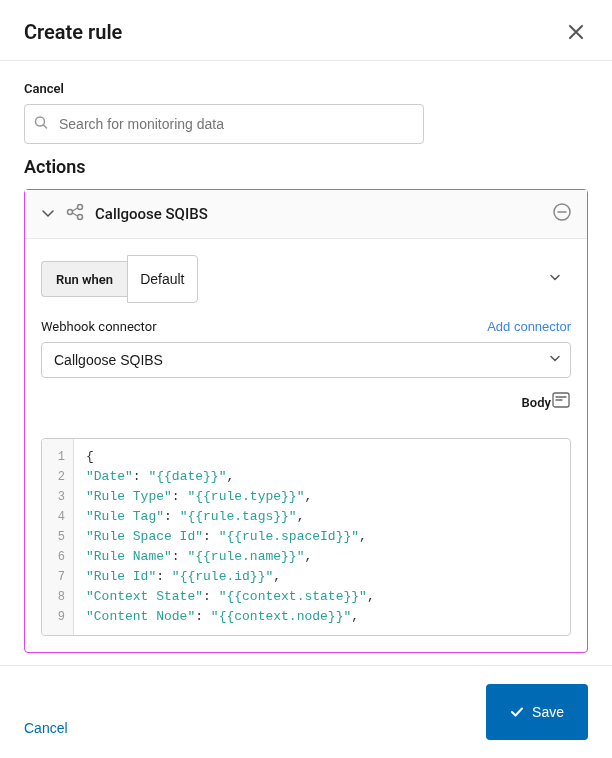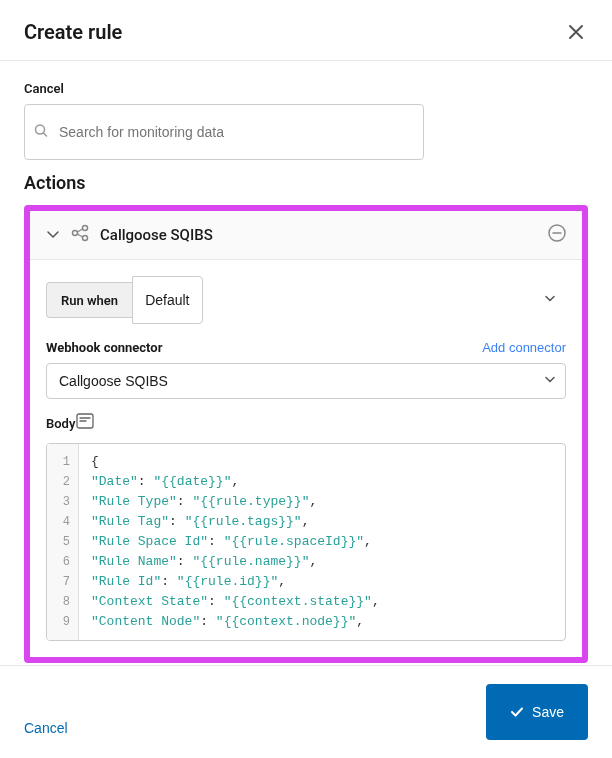--- a/index.html
+++ b/index.html
@@ -75,42 +75,42 @@
       position: absolute;
       left: 10px;
       top: 50%;
       transform: translateY(-50%);
       color: #999;
       font-size: 14px;
     }
     .search-input {
       width: 100%;
       max-width: 400px;
-      height: 56px;
+      height: 40px;
       border: 1px solid #ccc;
       border-radius: 4px;
       padding: 0 12px 0 34px;
       font-size: 14px;
       color: #999;
       outline: none;
     }
     .hint-text {
       font-size: 12px;
       color: #555;
       margin-bottom: 20px;
     }
     .actions-title {
       font-size: 18px;
       font-weight: 600;
       color: #1a1a1a;
       margin-bottom: 12px;
       margin-top: 12px;
     }
     .action-card {
-      border: 6px solid #d946ef;
+      border: 1px solid #d946ef;
       border-radius: 4px;
       margin-bottom: 12px;
     }
     .action-card-header {
       display: flex;
       align-items: center;
       justify-content: space-between;
       padding: 12px 16px;
       background: #fafafa;
       border-bottom: 1px solid #e8e8e8;
@@ -191,21 +191,21 @@
       margin-bottom: 12px;
     }
     .webhook-header {
       display: flex;
       align-items: center;
       justify-content: space-between;
       margin-bottom: 8px;
     }
     .webhook-label {
       font-size: 13px;
-      font-weight: 700;
+      font-weight: 400;
       color: #1a1a1a;
     }
     .add-connector-link {
       font-size: 13px;
       color: #3b82f6;
       cursor: pointer;
       background: none;
       border: none;
       text-decoration: none;
     }
@@ -224,22 +224,22 @@
       appearance: none;
       cursor: pointer;
       outline: none;
     }
     .body-section {
       margin-top: 12px;
     }
     .body-header {
       display: flex;
       align-items: center;
-      justify-content: flex-start;
-      margin-bottom: 8px;
+      justify-content: flex-end;
+      margin-bottom: 24px;
     }
     .body-label {
       font-size: 13px;
       font-weight: 600;
       color: #1a1a1a;
     }
     .code-editor {
       border: 1px solid #ccc;
       border-radius: 4px;
       background: #fff;

